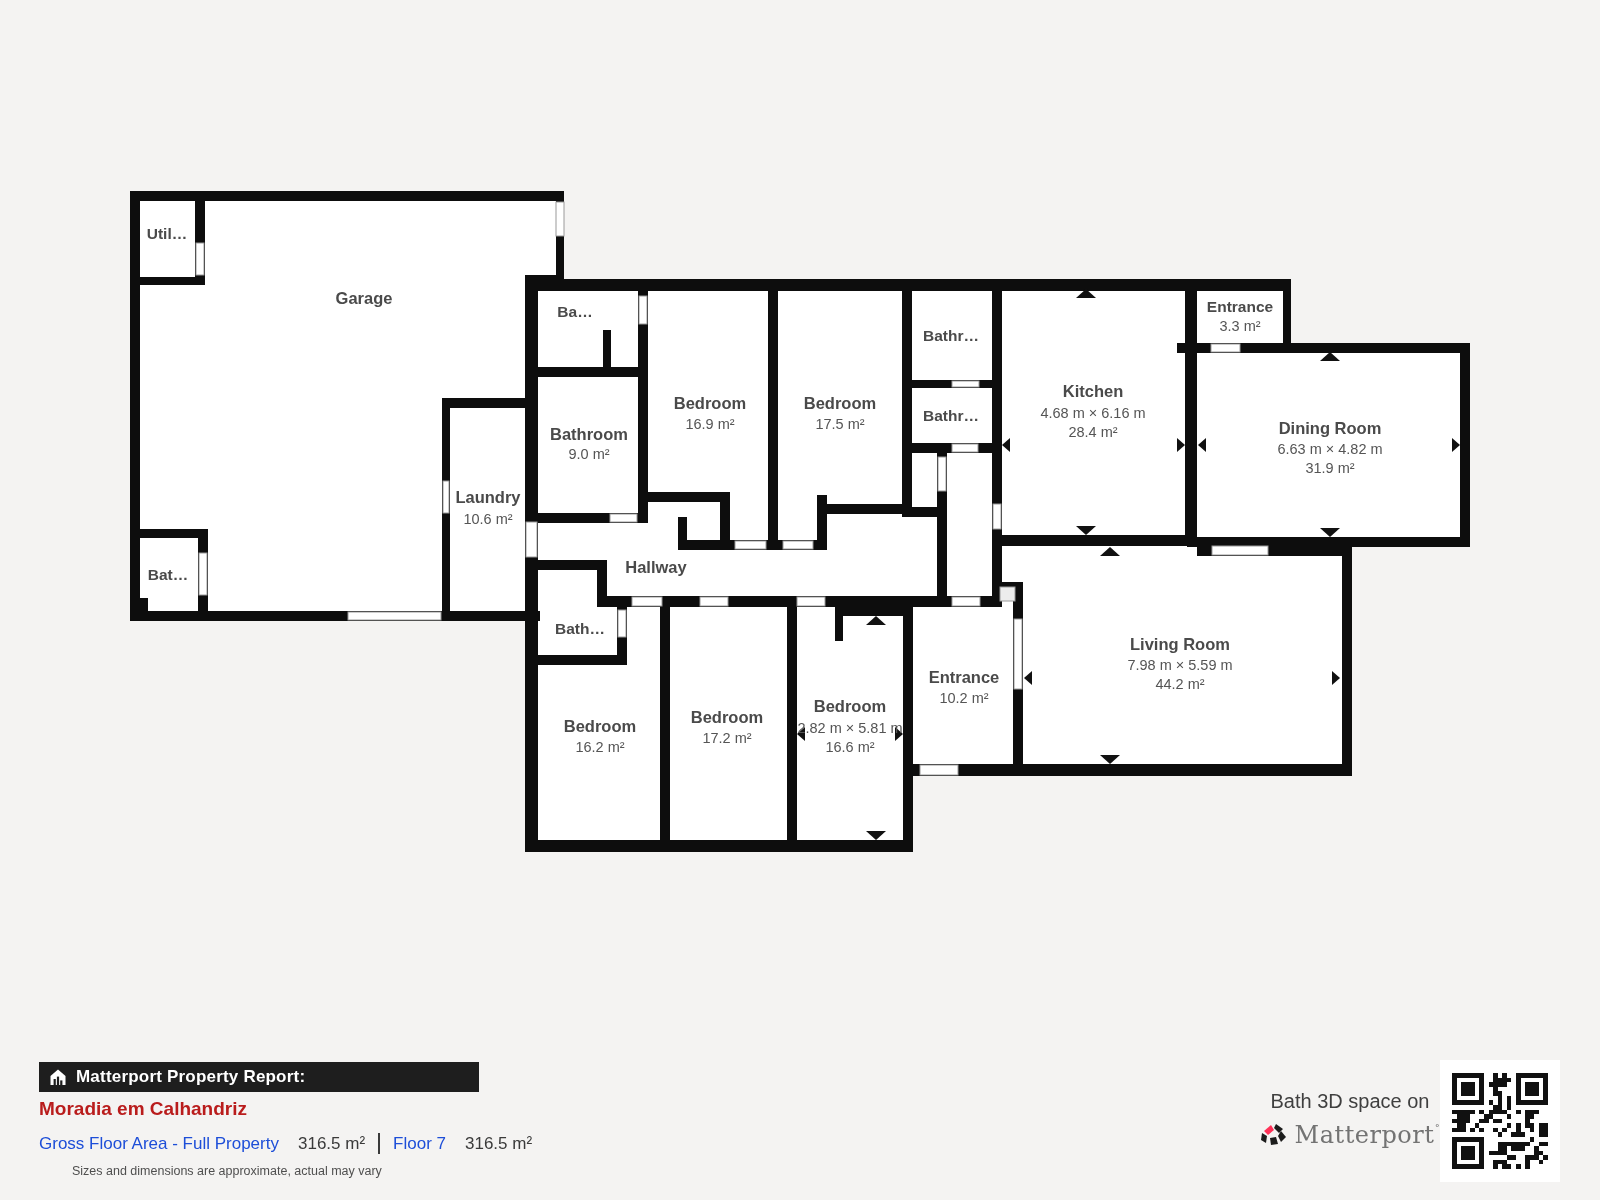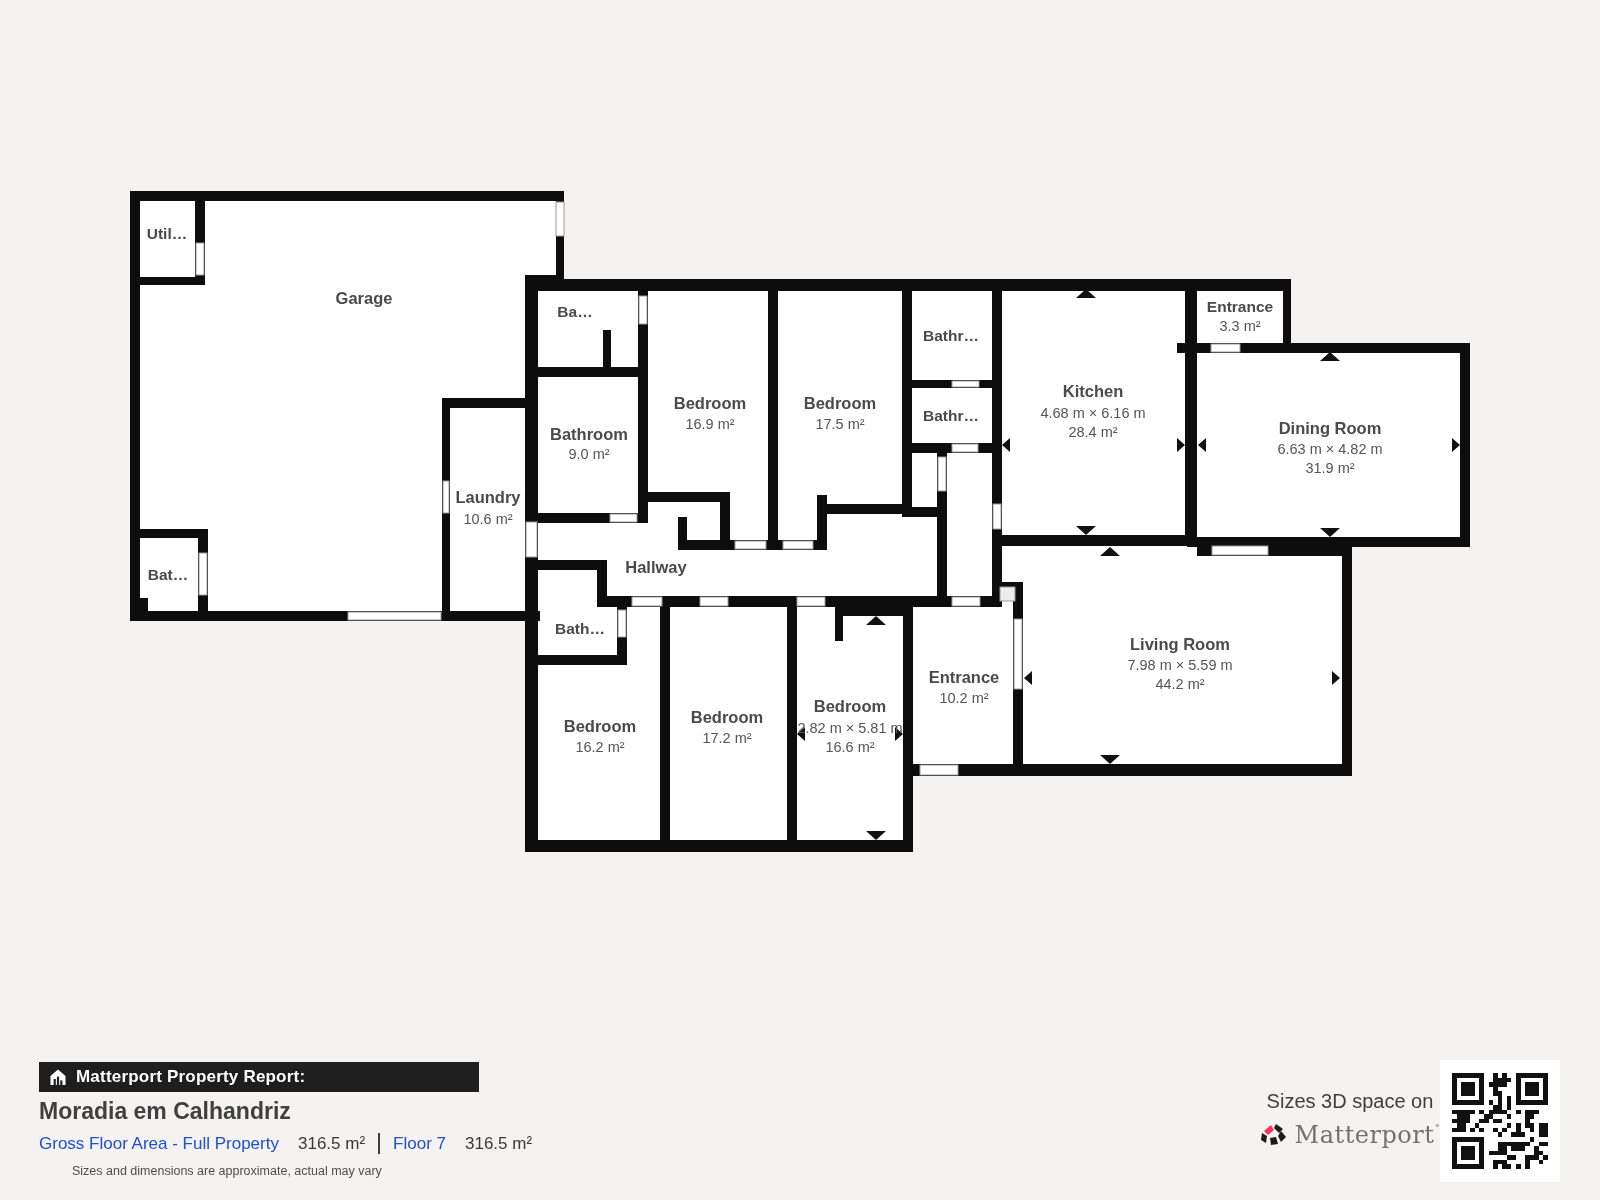--- a/index.html
+++ b/index.html
@@ -12,21 +12,21 @@
   .room-name{font-weight:bold;font-size:16.5px;}
   .room-name-sm{font-weight:bold;font-size:15.5px;}
   .room-sub{font-size:14.5px;fill:#555;}
   .footer-bar{
     position:absolute;left:39px;top:1062px;width:440px;height:30px;
     background:#1e1e1e;color:#fff;display:flex;align-items:center;gap:9px;
     padding-left:10px;box-sizing:border-box;
   }
   .footer-bar span{font-size:17px;font-weight:bold;letter-spacing:.2px;}
   .property-name{
-    position:absolute;left:39px;top:1098px;font-size:23px;font-weight:bold;color:#404040;
+    position:absolute;left:39px;top:1098px;font-size:19px;font-weight:bold;color:#b91c1c;
   }
   .stats-row{
     position:absolute;left:39px;top:1133px;display:flex;align-items:center;
     font-size:17px;color:#3a3a3a;
   }
   .stats-row .lbl{font-weight:normal;color:#1d4ed8;}
   .stats-row .val{margin-left:19px;font-weight:normal;color:#3a3a3a;}
   .stats-divider{width:2px;height:21px;background:#3a3a3a;margin:0 13px;}
   .disclaimer{
     position:absolute;left:39px;top:1164px;font-size:12.5px;color:#4f4f4f;margin-left:33px;
@@ -218,21 +218,21 @@
   <span class="lbl">Gross Floor Area - Full Property</span>
   <span class="val">316.5 m²</span>
   <span class="stats-divider"></span>
   <span class="lbl">Floor 7</span>
   <span class="val">316.5 m²</span>
 </div>
 
 <div class="disclaimer">Sizes and dimensions are approximate, actual may vary</div>
 
 <div class="visit-block">
-  <div class="visit-label">Sizes 3D space on</div>
+  <div class="visit-label">Bath 3D space on</div>
   <div class="brand-row">
     <svg width="28" height="28" viewBox="0 0 28 28">
       <polygon points="4,10 11,4 14,9 8,14" fill="#ff3158"></polygon>
       <polygon points="16,3 23,8 19,12 14,7" fill="#1c1c1c"></polygon>
       <polygon points="21,10 26,16 21,21 18,15" fill="#1c1c1c"></polygon>
       <polygon points="10,17 16,16 18,23 11,24" fill="#1c1c1c"></polygon>
       <polygon points="2,12 7,15 6,22 1,19" fill="#1c1c1c"></polygon>
     </svg>
     <span class="wordmark">Matterport</span>
   </div>

